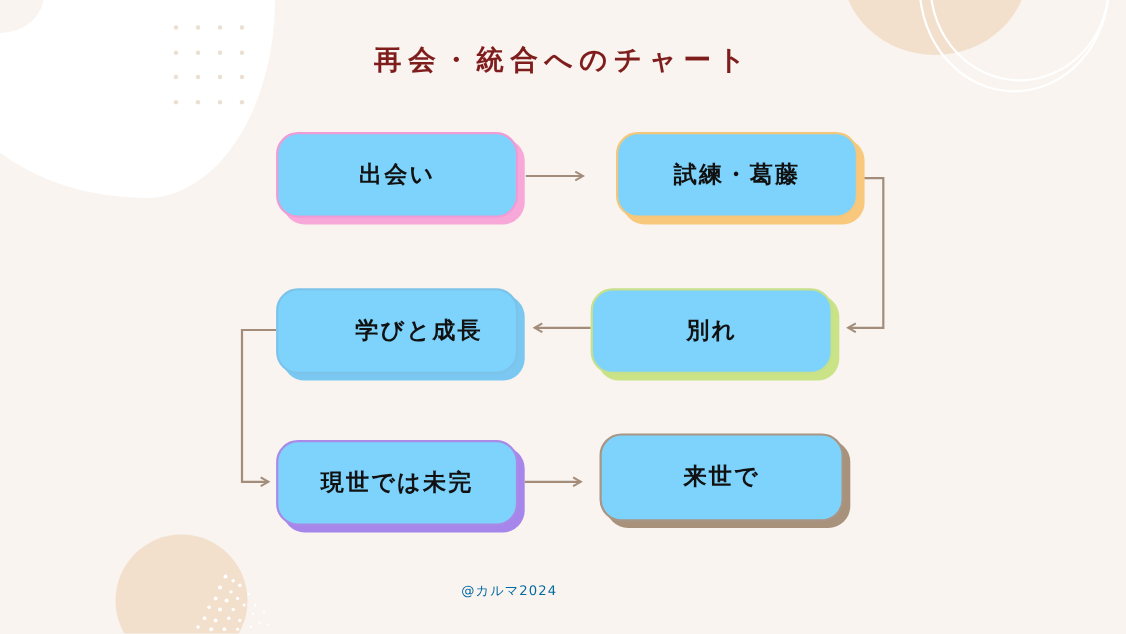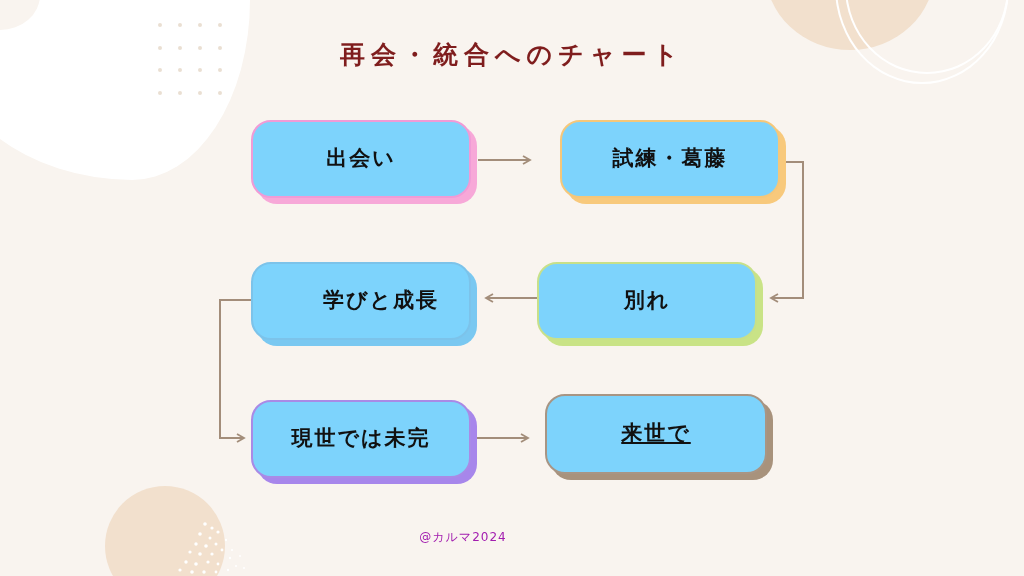--- a/index.html
+++ b/index.html
@@ -94,36 +94,36 @@
       font-weight: bold;
     }
     .node .main { font-size: 21px; letter-spacing: 2px; line-height: 1.3; }
     .node .sub { font-size: 16px; letter-spacing: 2px; line-height: 1.4; }
 
     .n-meet   { left: 251px; top: 120px; width: 220px; height: 78px; border-color: #f09bd6; box-shadow: 6px 6px 0 #f7a8d8; }
     .n-trial  { left: 560px; top: 120px; width: 220px; height: 78px; border-color: #f5c77a; box-shadow: 6px 6px 0 #f8c97c; font-family: Liberation Serif, serif; }
     .n-part   { left: 537px; top: 262px; width: 220px; height: 78px; border-color: #c7e08a; box-shadow: 6px 6px 0 #c9e386; text-align: right; }
     .n-learn  { left: 251px; top: 262px; width: 220px; height: 78px; border-color: #7cc3ea; box-shadow: 6px 6px 0 #7ac8f1; padding-left: 40px; }
     .n-carry  { left: 251px; top: 400px; width: 220px; height: 78px; border-color: #a98ae6; box-shadow: 6px 6px 0 #a786eb; }
-    .n-reunion{ left: 545px; top: 394px; width: 222px; height: 80px; border-color: #a89584; box-shadow: 6px 6px 0 #a8927c; text-decoration: underline; }
+    .n-reunion{ left: 545px; top: 394px; width: 222px; height: 80px; border-color: #a89584; box-shadow: 6px 6px 0 #a8927c; }
 
     .connectors {
       position: absolute;
       left: 0; top: 0;
       width: 1024px; height: 576px;
       pointer-events: none;
     }
 
     .footer {
       position: absolute;
       left: 0; top: 529px;
       width: 926px;
       text-align: center;
       font-size: 12px;
-      color: #a21caf;
+      color: #0369a1;
       letter-spacing: 1px;
     }
   </style>
 </head>
 <body>
 
 <div class="deco blob-white"></div>
 <div class="deco blob-corner"></div>
 <div class="deco dots-grid">
   <span></span>

